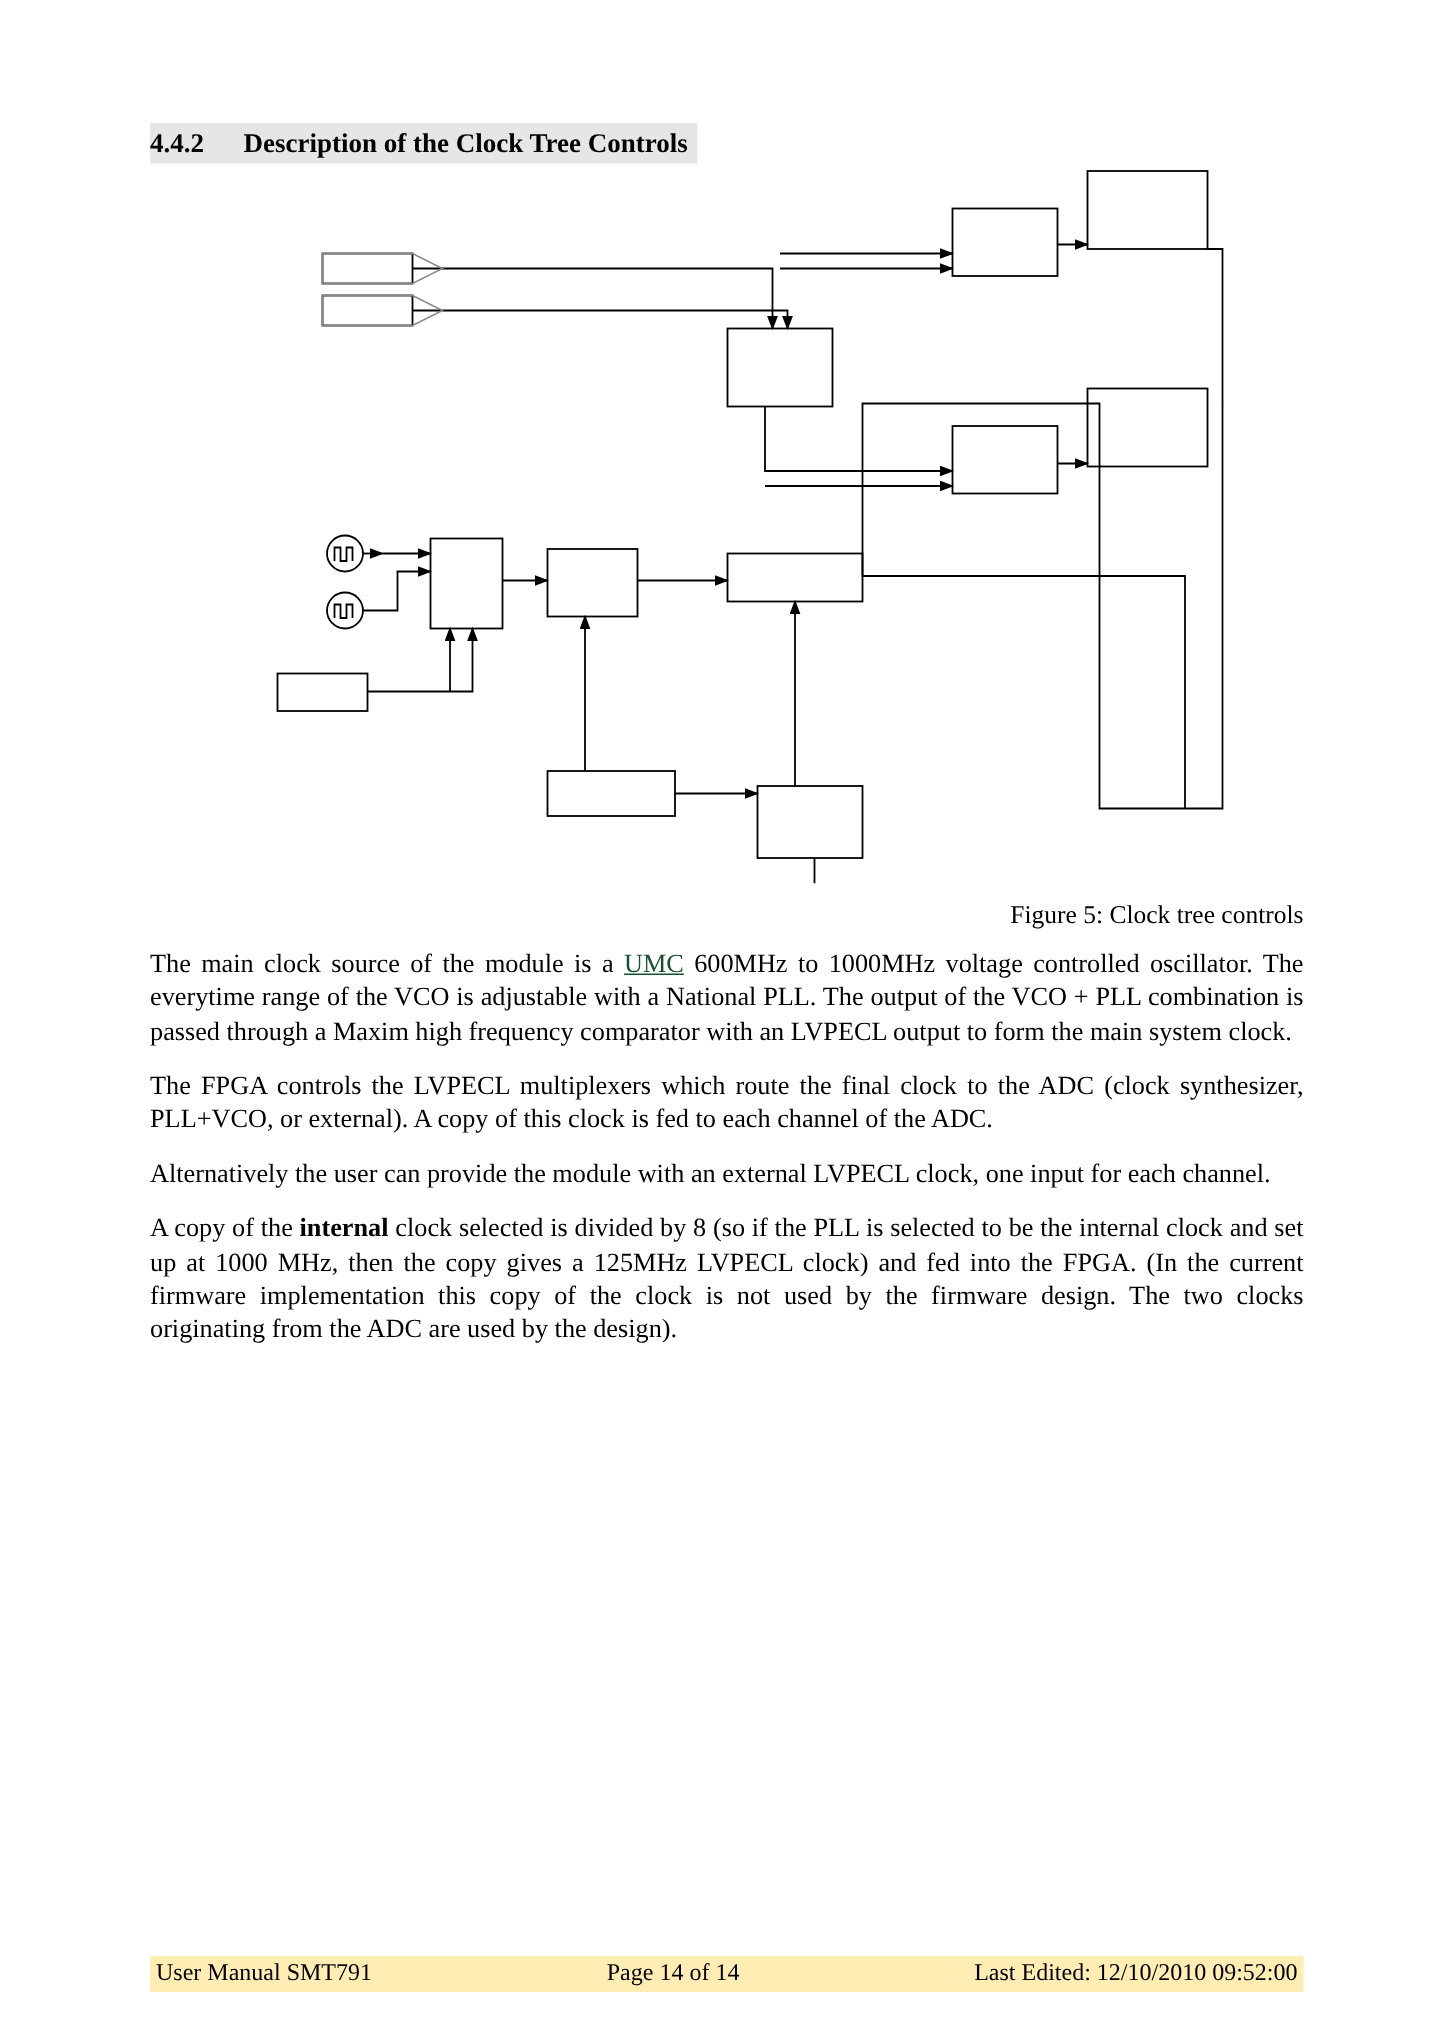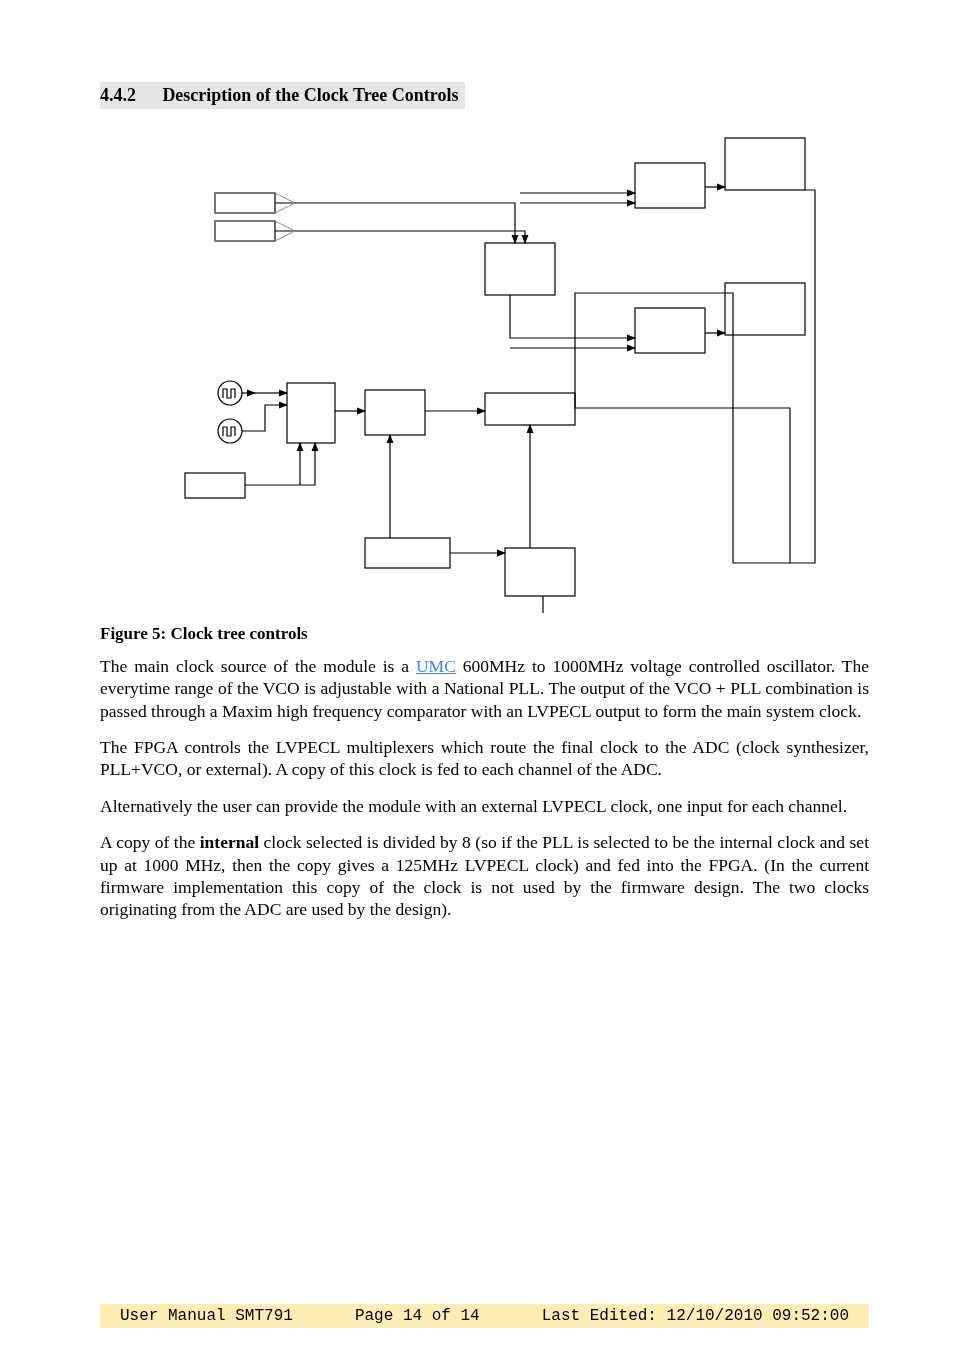--- a/index.html
+++ b/index.html
@@ -13,21 +13,21 @@
   }
   .page {
     padding: 60px 85px 0 100px;
     font-size: 17.5px;
     line-height: 1.28;
     text-align: justify;
   }
   .para { margin-bottom: 14px; }
   .section-heading-row {
     margin-top: 22px;
-    margin-bottom: 24px;
+    margin-bottom: 0;
     display: flex;
     align-items: flex-start;
   }
   .section-bg {
     background: #e6e6e6;
     padding: 2px 6px 2px 0;
     display: inline-block;
   }
   .section-number {
     font-weight: bold;
@@ -37,42 +37,42 @@
   }
   .section-title {
     font-weight: bold;
     font-size: 18px;
   }
   .figure-wrap {
     text-align: center;
     margin-bottom: 10px;
   }
   .figure-caption {
-    font-weight: bold;
+    font-weight: normal;
     font-size: 17px;
-    text-align: left;
+    text-align: right;
     margin-top: 2px;
     margin-bottom: 10px;
   }
   .link {
-    color: #3b82f6;
+    color: #14532d;
     text-decoration: underline;
   }
   .bold { font-weight: bold; }
   .footer {
     position: absolute;
     bottom: 22px;
     left: 100px;
     right: 85px;
     display: flex;
     justify-content: space-between;
     background: #ffedb3;
     font-size: 16px;
-    padding: 3px 20px;
-    font-family: Liberation Mono, monospace;
+    padding: 3px 4px;
+    font-family: Liberation Serif, serif;
   }
   svg { display: block; margin: 0 auto; }
 </style>
 </head>
 <body>
 
 <div class="page">
 
   <div class="section-heading-row">
     <span class="section-bg">

